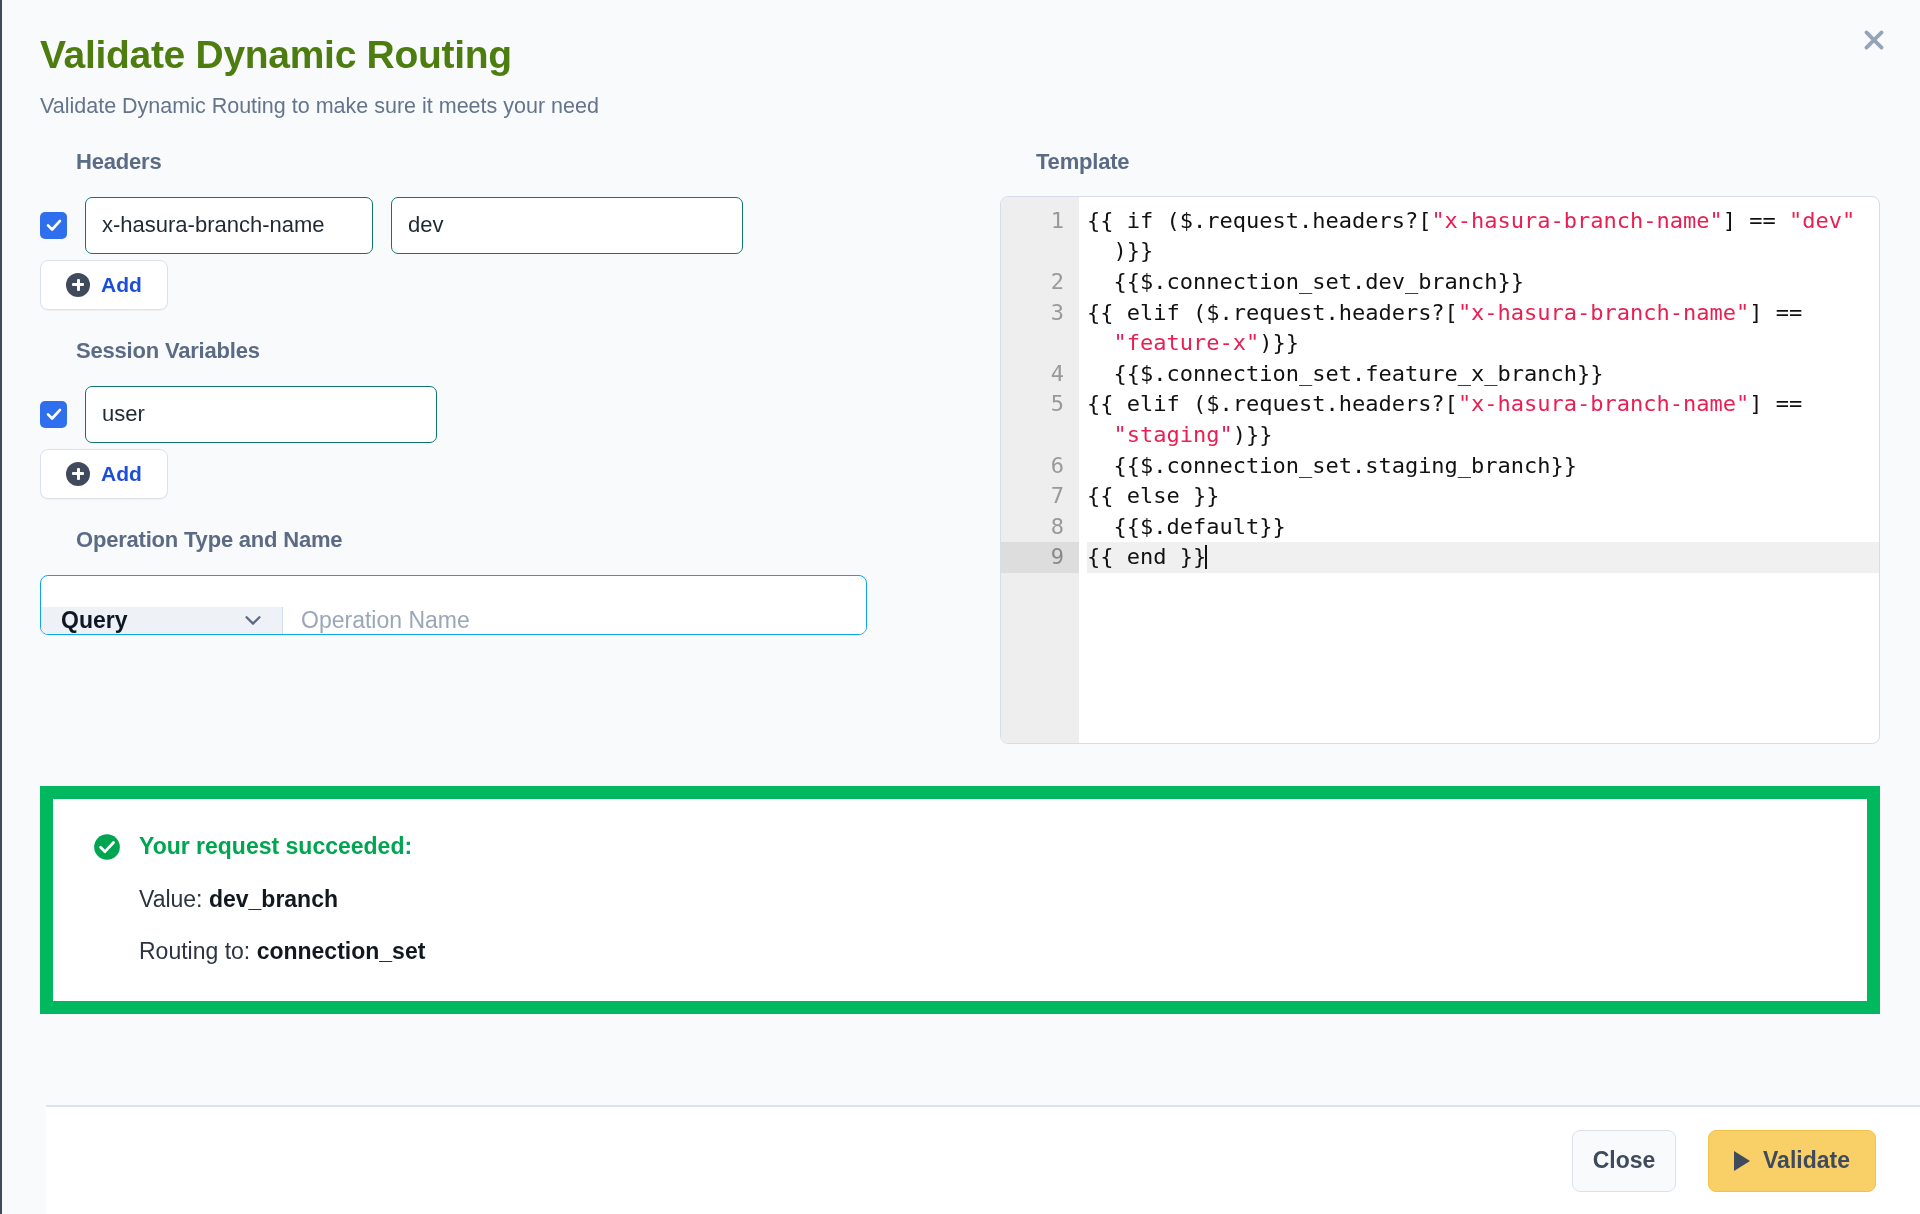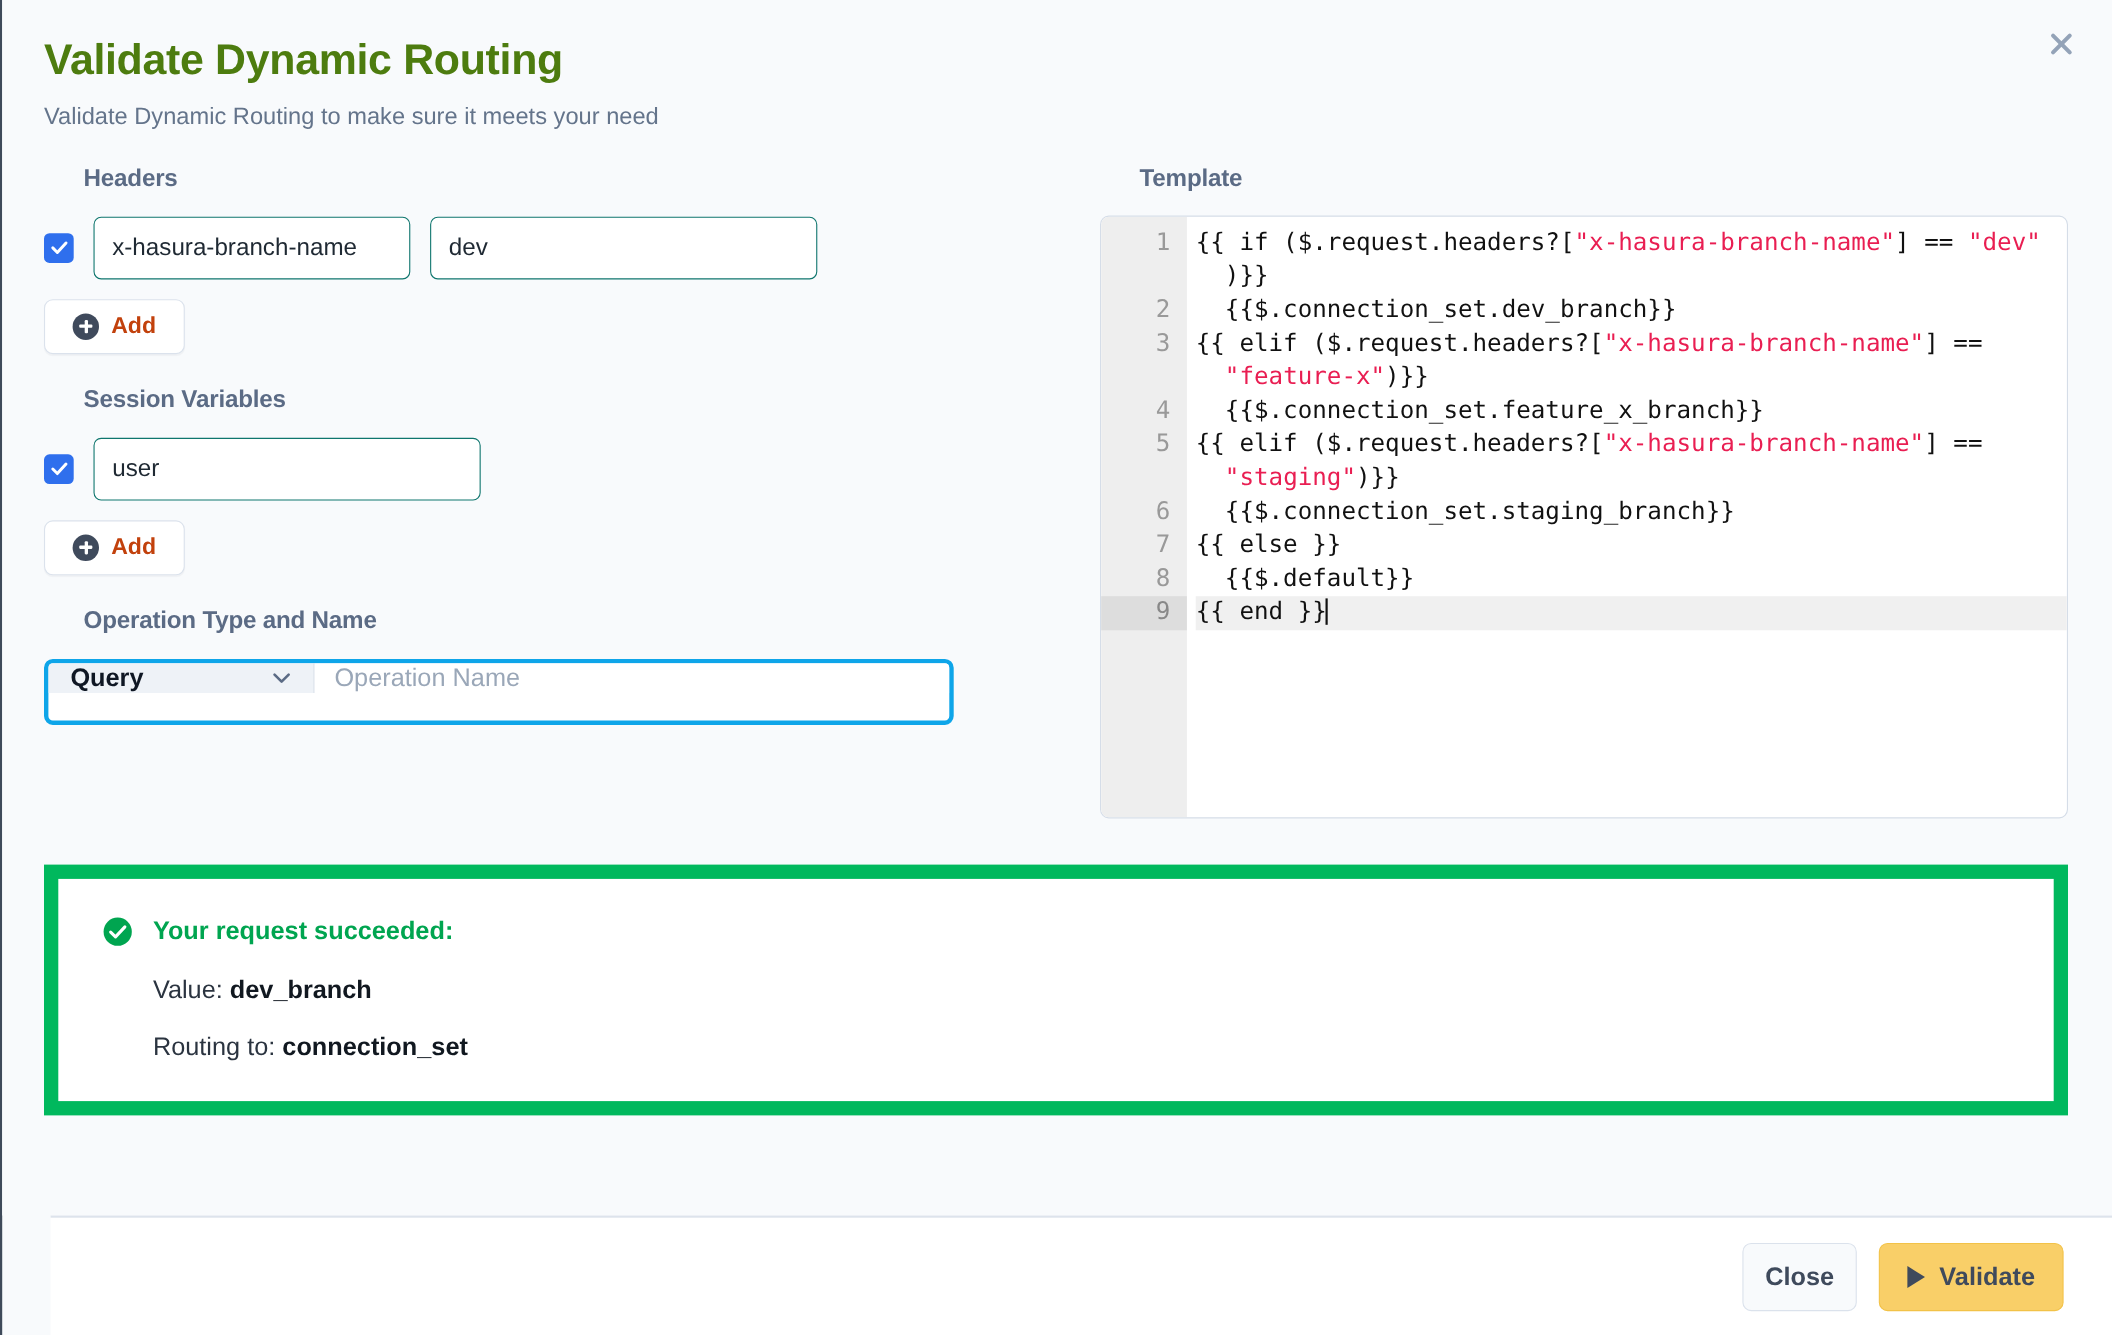--- a/index.html
+++ b/index.html
@@ -109,34 +109,34 @@
     padding: 0 16px;
     display: flex;
     align-items: center;
     font-family: "Liberation Sans", sans-serif;
     outline: none;
   }
   .fld.key  { width: 288px; flex: 0 0 288px; }
   .fld.val  { width: 352px; flex: 0 0 352px; }
 
   .add-btn {
-    margin-top: 18px;
+    margin-top: 6px;
     margin-left: 0;
     height: 50px;
     width: 128px;
     border: 1px solid #dbe2ec;
     border-radius: 8px;
     background: #ffffff;
     display: flex;
     align-items: center;
     justify-content: center;
     gap: 11px;
     font-size: 21px;
     font-weight: bold;
-    color: #c2410c;
+    color: #1d4ed8;
     cursor: pointer;
     box-shadow: 0 1px 1px rgba(16,24,40,.04);
   }
   .add-btn .plus-icon {
     width: 24px; height: 24px;
     border-radius: 50%;
     background: #3f4a5c;
     position: relative;
     flex: 0 0 24px;
   }
@@ -149,24 +149,24 @@
   }
   .add-btn .plus-icon::before { left: 6px; right: 6px; top: 10.5px; height: 3px; }
   .add-btn .plus-icon::after  { top: 6px; bottom: 6px; left: 10.5px; width: 3px; }
 
   .gap-1 { height: 28px; }
   .gap-2 { height: 28px; }
 
   
   .op-wrap {
     display: flex;
-    align-items: flex-start;
+    align-items: flex-end;
     width: 827px;
     height: 60px;
-    border: 4px solid #0ea5e9;
+    border: 1px solid #0ea5e9;
     border-radius: 8px;
     overflow: hidden;
     background: #ffffff;
   }
   .op-select {
     width: 242px;
     flex: 0 0 242px;
     background: #eef2f7;
     border-right: 1px solid #d5dde8;
     display: flex;
@@ -273,21 +273,21 @@
   
   .modal-footer {
     flex: 0 0 auto;
     height: 109px;
     background: #ffffff;
     border-top: 2px solid #dde3ec;
     display: flex;
     align-items: center;
     justify-content: flex-end;
     padding-right: 44px;
-    gap: 20px;
+    gap: 32px;
     margin-left: 44px;
   }
   .btn {
     height: 62px;
     border-radius: 8px;
     font-size: 23px;
     font-weight: bold;
     display: flex;
     align-items: center;
     justify-content: center;

